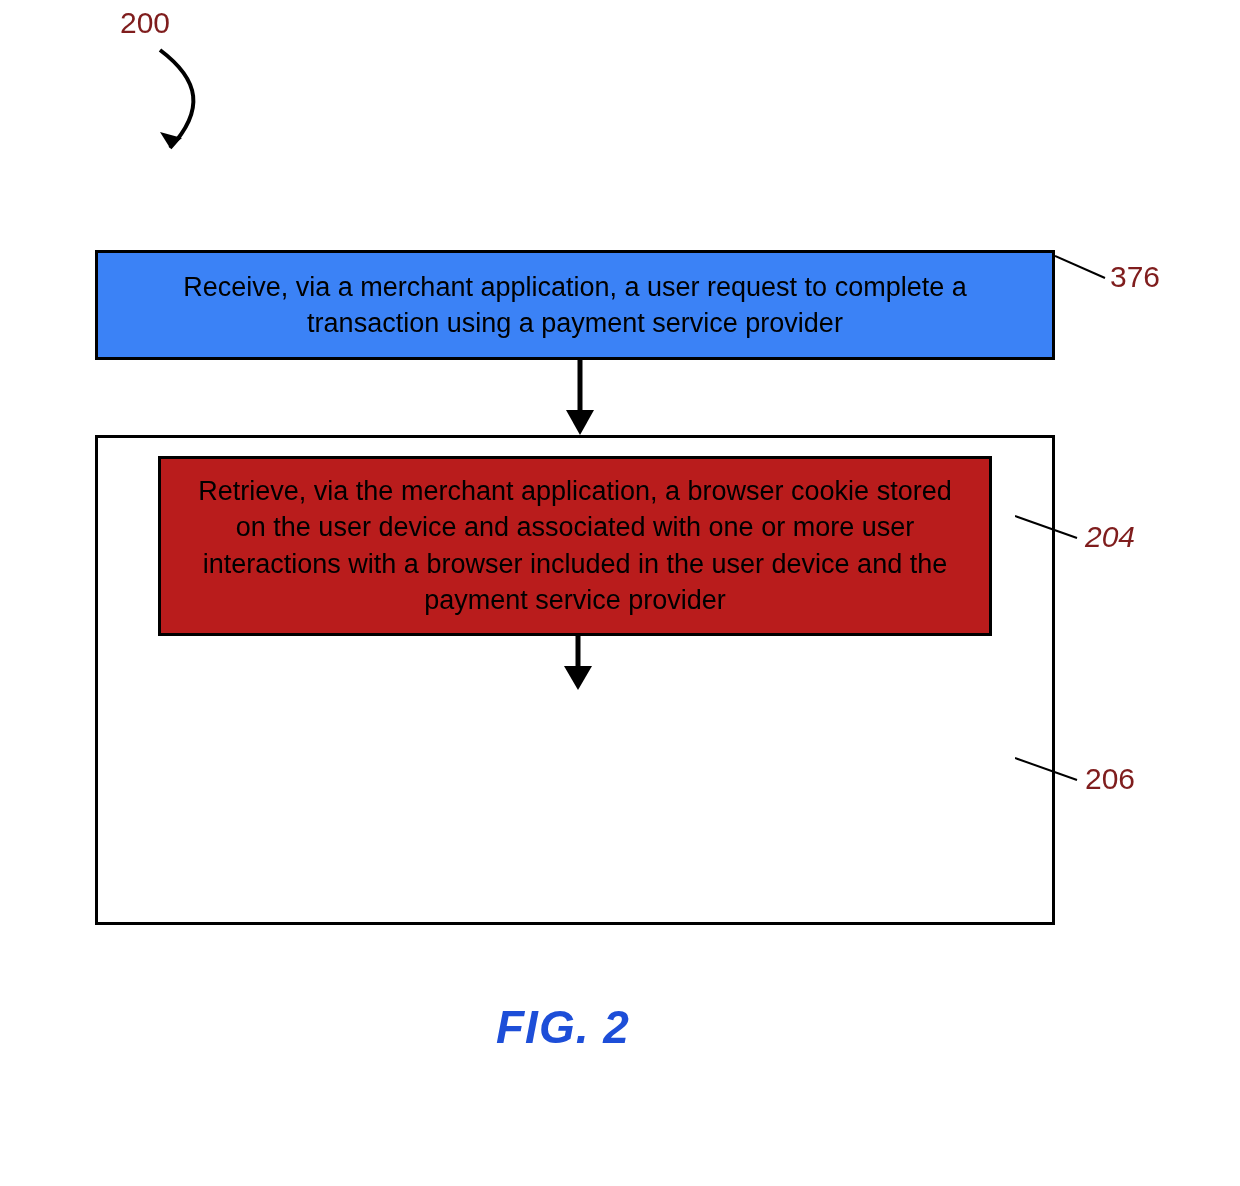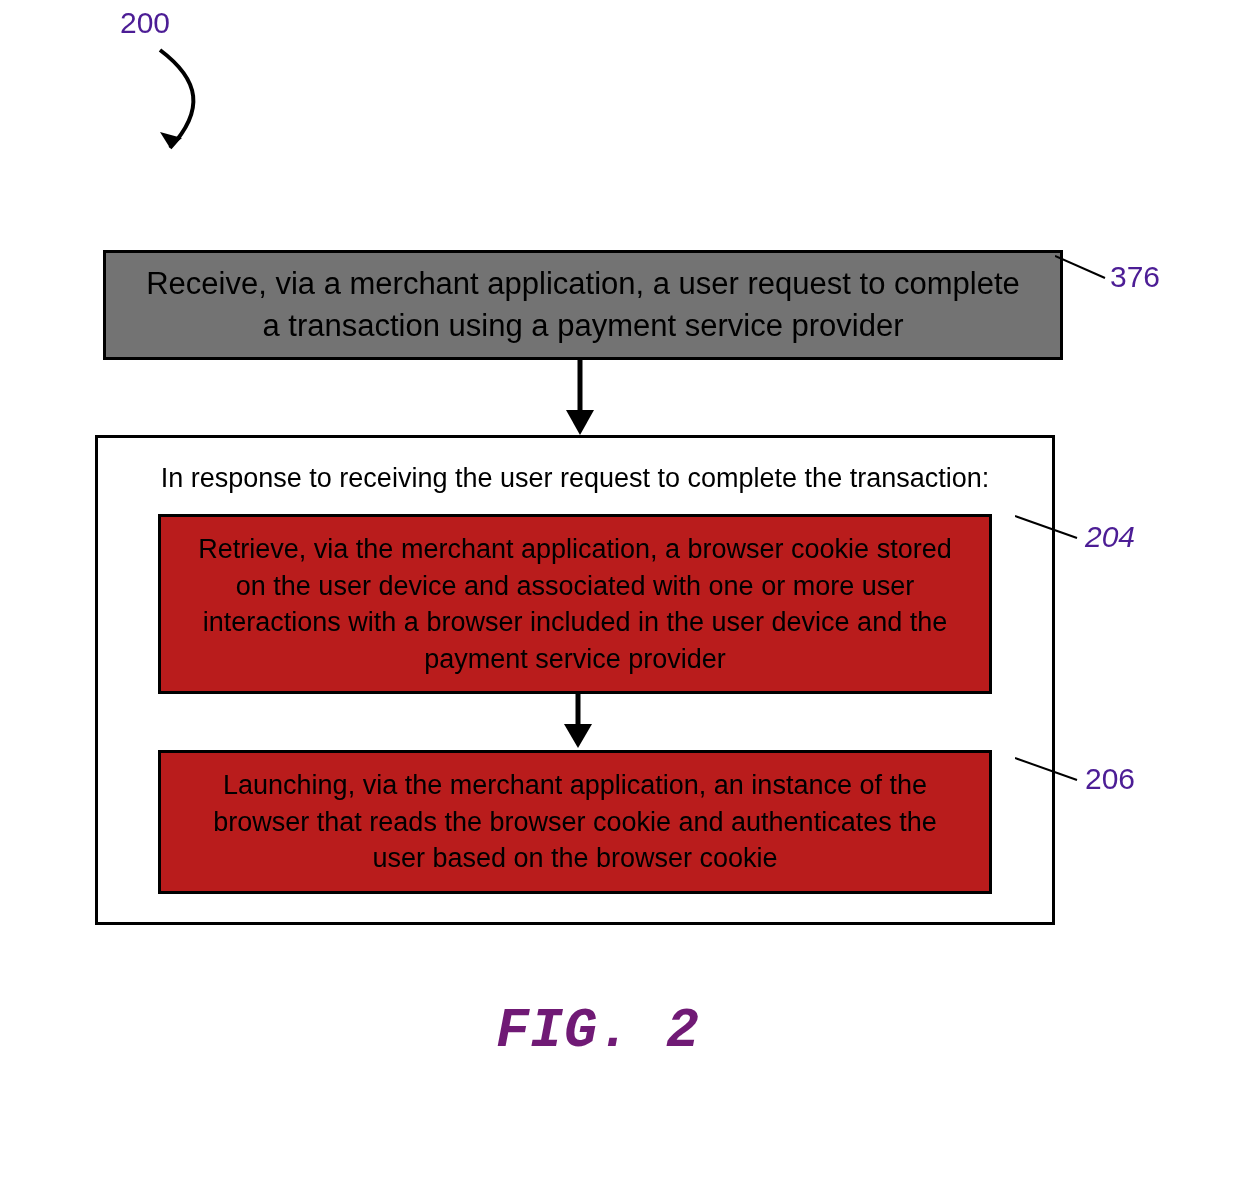--- a/index.html
+++ b/index.html
@@ -7,35 +7,34 @@
     padding: 0;
     background: #ffffff;
     font-family: Arial, Helvetica, sans-serif;
     width: 1240px;
     height: 1186px;
     position: relative;
   }
   .ref-label {
     position: absolute;
     font-size: 30px;
-    color: #4c1d95;
+    color: #7f1d1d;
   }
   .box {
     position: absolute;
     border: 3px solid #000;
-    background: #737373;
+    background: #3b82f6;
     text-align: center;
     display: flex;
     align-items: center;
     justify-content: center;
     padding: 10px 28px;
-    font-size: 31px;
+    font-size: 27px;
     line-height: 1.35;
     box-sizing: border-box;
-    margin-left: 8px;
   }
   .outer-box {
     position: absolute;
     border: 3px solid #000;
     box-sizing: border-box;
     padding: 18px 20px 28px 20px;
   }
   .outer-title {
     text-align: center;
     font-size: 27px;
@@ -51,23 +50,23 @@
     padding: 14px 26px;
     margin: 0 40px;
   }
   .arrow-svg {
     position: absolute;
   }
   .fig-caption {
     position: absolute;
     font-style: italic;
     font-weight: 900;
-    font-family: Liberation Mono, monospace;
-    font-size: 55px;
-    color: #701a75;
+    font-family: Liberation Sans, sans-serif;
+    font-size: 46px;
+    color: #1d4ed8;
     letter-spacing: 1px;
   }
   .leader {
     position: absolute;
   }
 </style>
 </head>
 <body>
 
 <div class="ref-label" style="left:120px; top:6px;">200</div>
@@ -85,36 +84,32 @@
   <line x1="0" y1="6" x2="50" y2="28" stroke="#000" stroke-width="2"></line>
 </svg>
 <div class="ref-label" style="left:1110px; top:260px;">376</div>
 
 <svg class="arrow-svg" style="left:560px; top:360px;" width="40" height="80">
   <line x1="20" y1="0" x2="20" y2="55" stroke="#000" stroke-width="5"></line>
   <polygon points="20,75 6,50 34,50" fill="#000"></polygon>
 </svg>
 
 <div class="outer-box" style="left:95px; top:435px; width:960px; height:490px;">
-  <div class="outer-title">In response to receiving the user request to complete the transaction:</div>
 
   <div class="inner-box">
     <span>Retrieve, via the merchant application, a browser cookie stored on the user device and associated with one or more user interactions with a browser included in the user device and the payment service provider</span>
   </div>
 
   <div style="position:relative; height:56px;">
     <svg class="arrow-svg" style="left:440px; top:0;" width="40" height="56">
       <line x1="20" y1="0" x2="20" y2="34" stroke="#000" stroke-width="5"></line>
       <polygon points="20,54 6,30 34,30" fill="#000"></polygon>
     </svg>
   </div>
 
-  <div class="inner-box">
-    <span>Launching, via the merchant application, an instance of the browser that reads the browser cookie and authenticates the user based on the browser cookie</span>
-  </div>
 </div>
 
 <svg class="leader" style="left:1015px; top:510px;" width="90" height="40">
   <line x1="0" y1="6" x2="62" y2="28" stroke="#000" stroke-width="2"></line>
 </svg>
 <div class="ref-label" style="left:1085px; top:520px;font-style:italic;">204</div>
 
 <svg class="leader" style="left:1015px; top:752px;" width="90" height="40">
   <line x1="0" y1="6" x2="62" y2="28" stroke="#000" stroke-width="2"></line>
 </svg>

